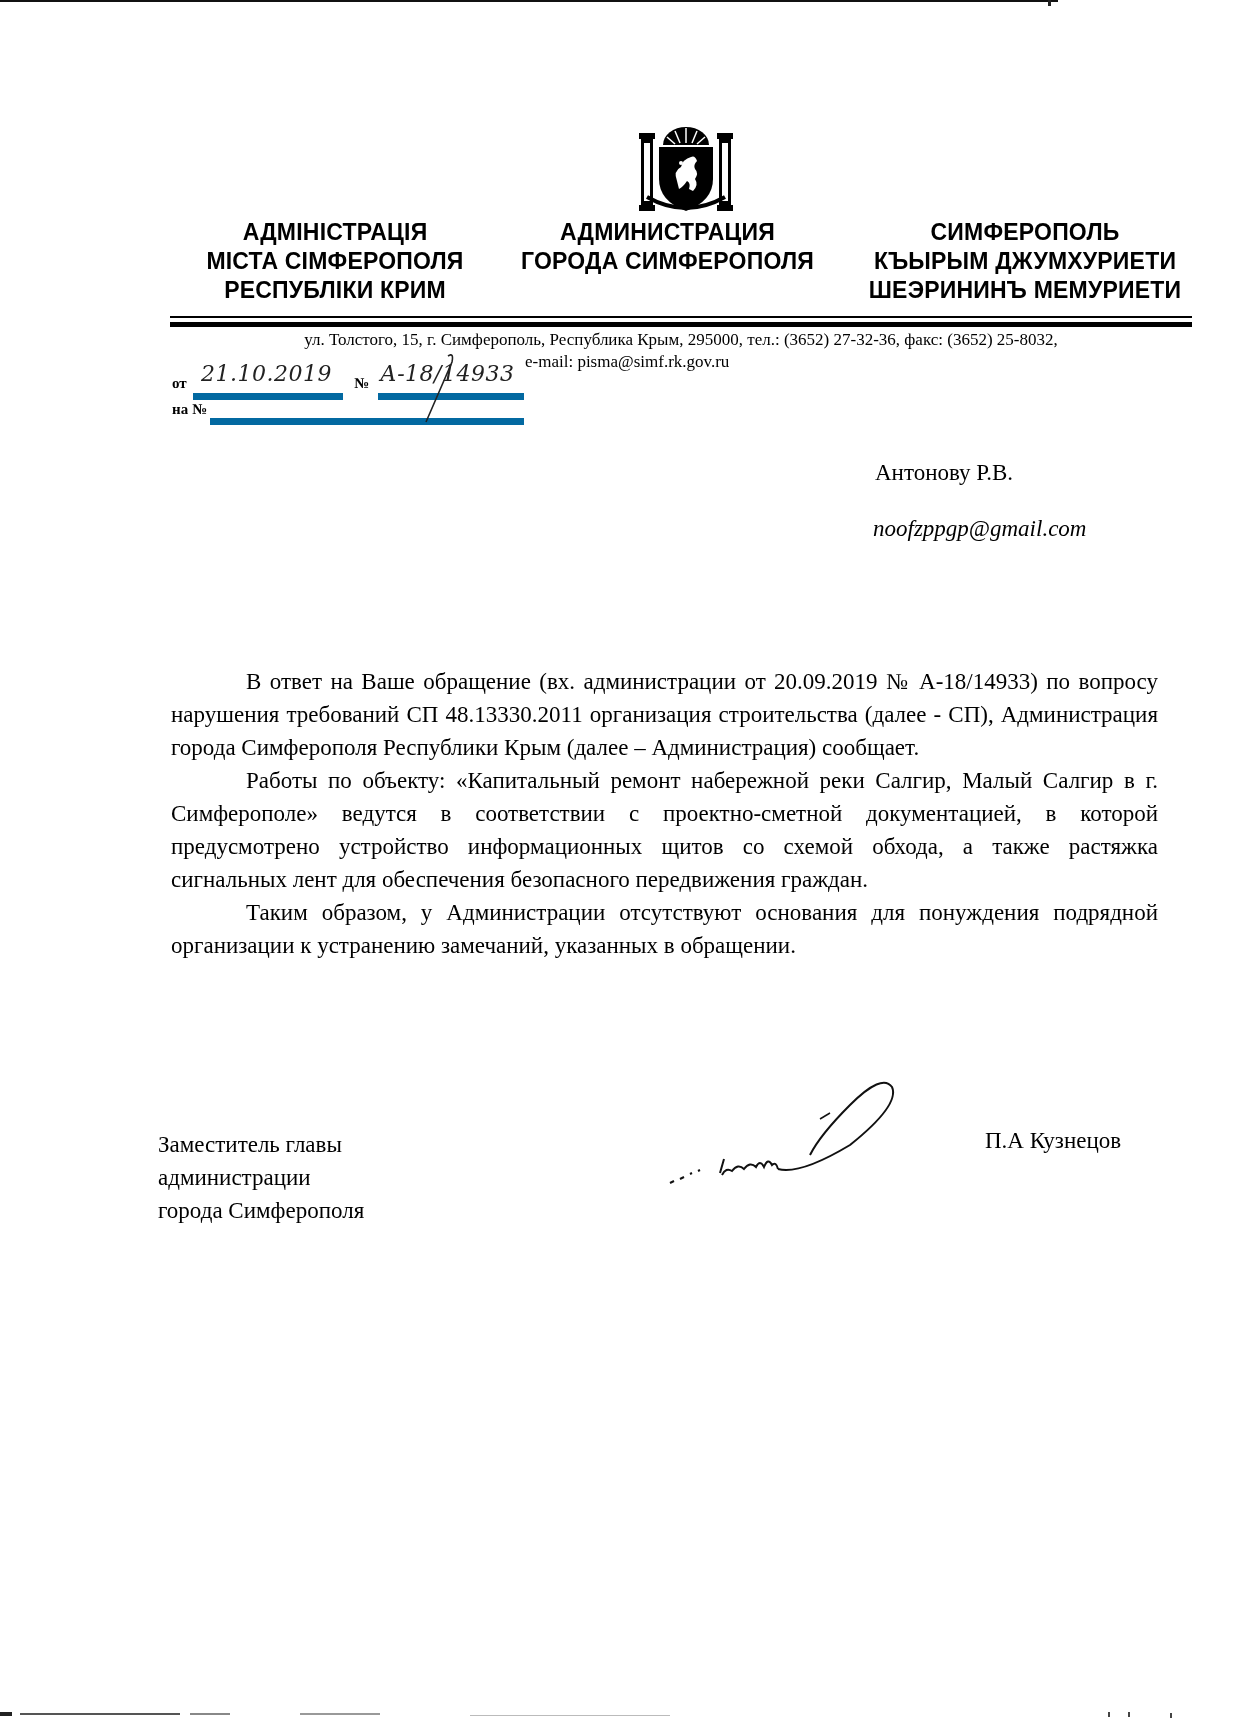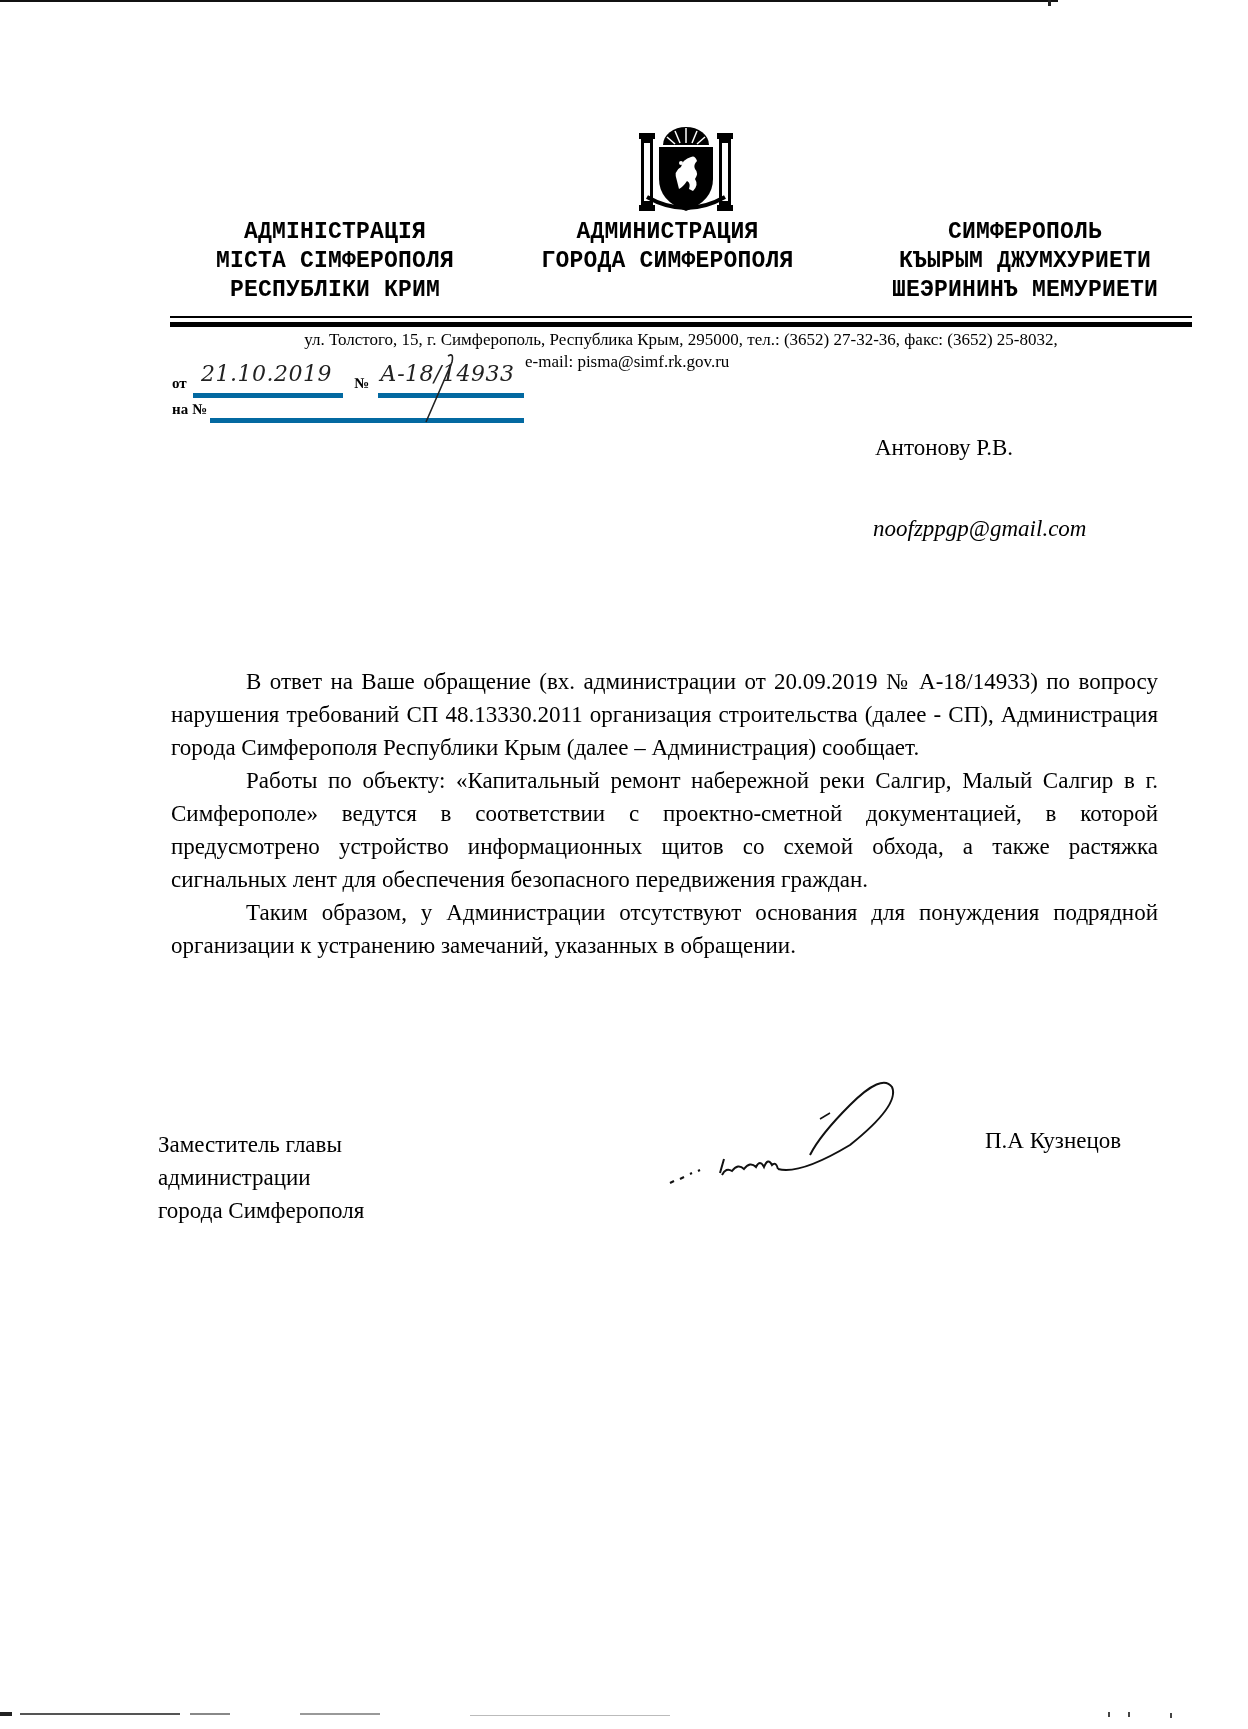--- a/index.html
+++ b/index.html
@@ -1,35 +1,35 @@
 <!DOCTYPE html>
 <html><head>
   <meta charset="utf-8">
   <style>
     html, body { margin: 0; padding: 0; background: #ffffff; }
     body { width: 1248px; height: 1729px; position: relative; overflow: hidden; color: #000; }
     .abs { position: absolute; }
     .scan-top { left: 0; top: 0; width: 1058px; height: 2px; background: #111; }
     .scan-top-tick { left: 1048px; top: 0; width: 3px; height: 6px; background: #222; }
     .emblem { left: 637px; top: 123px; width: 98px; height: 92px; }
-    .hdr { top: 218px; font-family: Liberation Mono, monospace; font-weight: bold; font-size: 23px; line-height: 29px; text-align: center; letter-spacing: 0.2px; }
+    .hdr { top: 218px; font-family: Liberation Sans, sans-serif; font-weight: bold; font-size: 23px; line-height: 29px; text-align: center; letter-spacing: 0.2px; }
     .hdr div { white-space: nowrap; }
     .hdr-uk { left: 180px; width: 310px; }
     .hdr-ru { left: 495px; width: 345px; }
     .hdr-crh { left: 845px; width: 360px; }
     .rule-thin { left: 170px; top: 316px; width: 1022px; height: 2px; background: #000; }
     .rule-thick { left: 170px; top: 322px; width: 1022px; height: 5px; background: #000; }
     .addr { left: 170px; width: 1022px; font-family: "Liberation Serif", serif; font-size: 17px; text-align: center; white-space: nowrap; }
     .addr1 { top: 330px; }
     .addr2 { top: 352px; }
     .reg { font-family: "Liberation Serif", serif; font-size: 15px; }
     .reg-lbl { font-weight: bold; }
     .hand { font-family: "DejaVu Serif", serif; font-style: italic; font-size: 22px; color: #222; letter-spacing: 0.5px; }
-    .uline { border-bottom: 5px solid #0369a1; text-align: center; }
-    .recipient { left: 875px; top: 435px; font-family: "Liberation Serif", serif; font-size: 23px; }
+    .uline { border-bottom: 7px solid #0369a1; text-align: center; }
+    .recipient { left: 875px; top: 460px; font-family: "Liberation Serif", serif; font-size: 23px; }
     .email { left: 873px; top: 516px; font-family: "Liberation Serif", serif; font-style: italic; font-size: 23px; }
     .body-text { left: 171px; width: 987px; top: 665px; font-family: "Liberation Serif", serif; font-size: 23px; line-height: 33px; text-align: justify; }
     .body-text p { margin: 0; text-indent: 75px; }
     .sig-title { left: 158px; top: 1128px; font-family: "Liberation Serif", serif; font-size: 23px; line-height: 33px; }
     .sig-name { left: 985px; top: 1128px; font-family: "Liberation Serif", serif; font-size: 23px; }
     .signature { left: 660px; top: 1075px; width: 300px; height: 120px; }
     .scan-bottom { left: 0; top: 1712px; width: 1248px; height: 6px; }
   </style>
 </head>
 <body>

